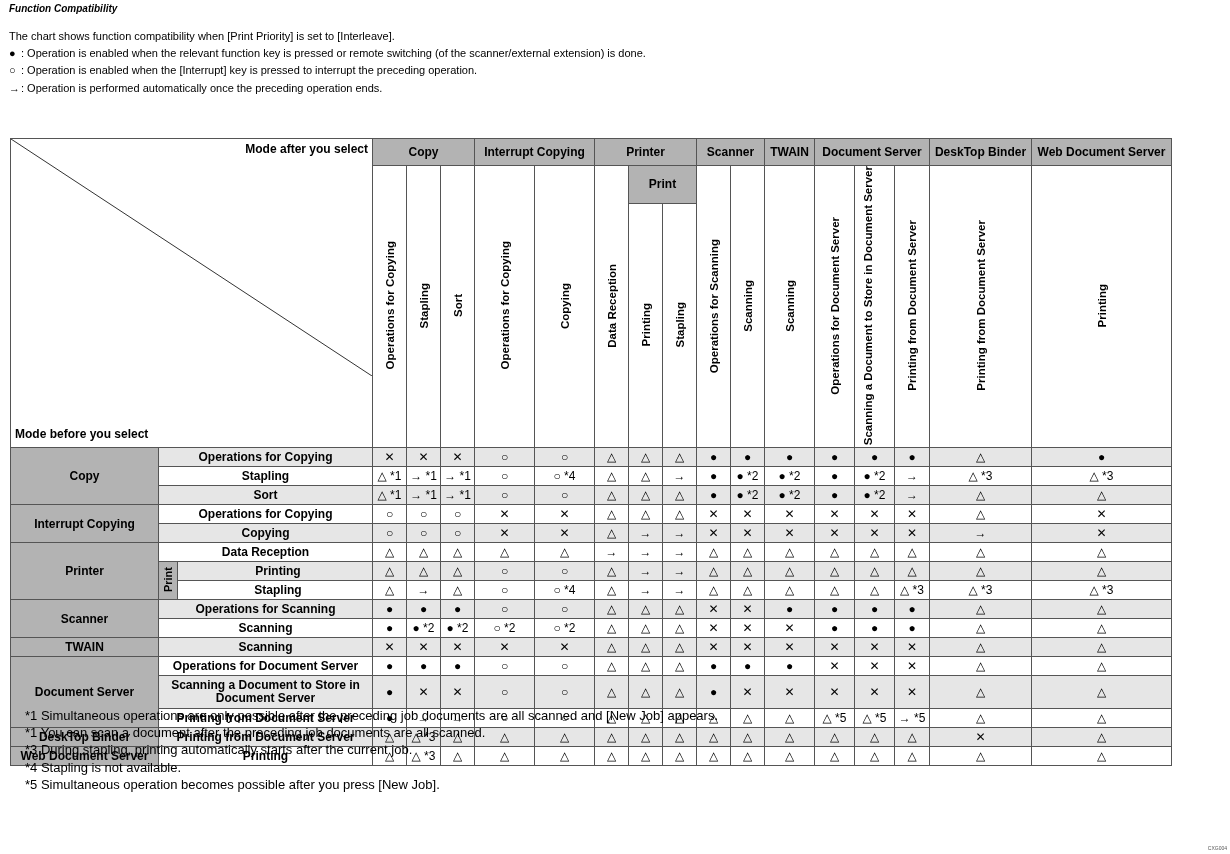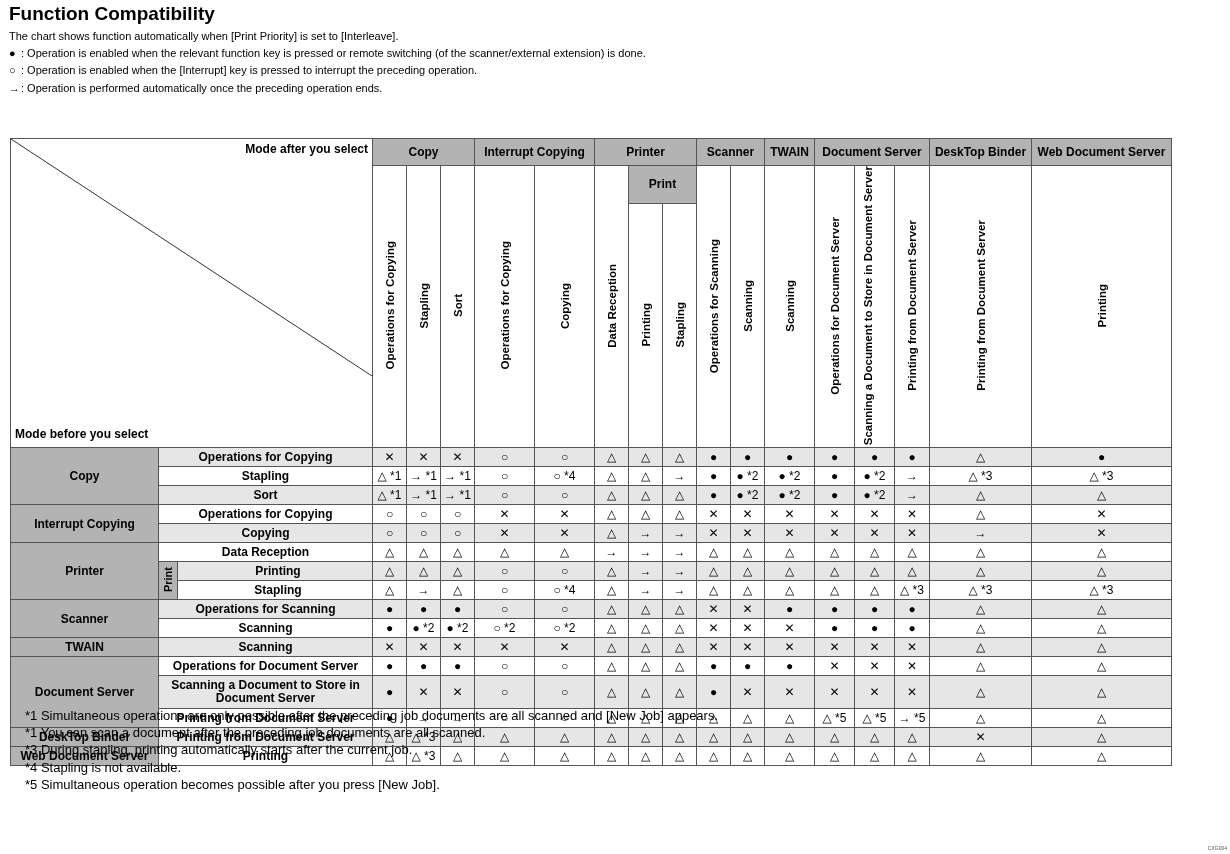--- a/index.html
+++ b/index.html
@@ -1,17 +1,17 @@
 <!DOCTYPE html>
 <html><head>
 <meta charset="utf-8">
 <style>
   html, body { margin:0; padding:0; background:#fff; }
   body { width:1230px; height:854px; position:relative; font-family:"Liberation Sans", sans-serif; color:#000; overflow:hidden; }
-  .title { position:absolute; left:9px; top:3px; font-size:19px; font-weight:bold; }
+  .title { position:absolute; left:9px; top:3px; font-size:10px; font-weight:bold;font-style:italic; }
   .intro { position:absolute; left:9px; top:28px; font-size:11px; line-height:17.2px; }
   .intro .sym { display:inline-block; width:12px; text-align:left; }
   table.grid { position:absolute; left:10px; top:138px; border-collapse:collapse; table-layout:fixed; font-size:11.5px; }
   table.grid td, table.grid th { border:1px solid #555; padding:0; text-align:center; vertical-align:middle; overflow:hidden; }
   th.grp { background:#b3b3b3; font-weight:bold; height:26px; font-size:12px; }
   th.sub { background:#fff; font-weight:bold; vertical-align:bottom; padding-bottom:6px; }
   th.print-sub { background:#b3b3b3; height:26px; font-weight:bold; font-size:12px; }
   .vert { writing-mode:vertical-rl; transform:rotate(180deg); white-space:nowrap; display:inline-block; text-align:left; font-size:11.5px; line-height:12px; }
   .vert.two { white-space:normal; width:26px; }
   td.corner { position:relative; background:#fff; }
@@ -29,21 +29,21 @@
   tr.tall td { height:32px; }
   .notes { position:absolute; left:9px; top:707px; font-size:13px; line-height:17.2px;margin-left:16px; }
   .code { position:absolute; right:3px; bottom:3px; font-size:5px; color:#555; }
 </style>
 </head>
 <body>
 
 <div class="title">Function Compatibility</div>
 
 <div class="intro">
-  <div>The chart shows function automatically when [Print Priority] is set to [Interleave].</div>
+  <div>The chart shows function compatibility when [Print Priority] is set to [Interleave].</div>
   <div><span class="sym">●</span><span>: Operation is enabled when the relevant function key is pressed or remote switching (of the scanner/external extension) is done.</span></div>
   <div><span class="sym">○</span><span>: Operation is enabled when the [Interrupt] key is pressed to interrupt the preceding operation.</span></div>
   <div><span class="sym">→</span><span>: Operation is performed automatically once the preceding operation ends.</span></div>
 </div>
 
 <table class="grid">
   <colgroup>
     <col style="width:148px">
       <col style="width:18px">
       <col style="width:195px">

